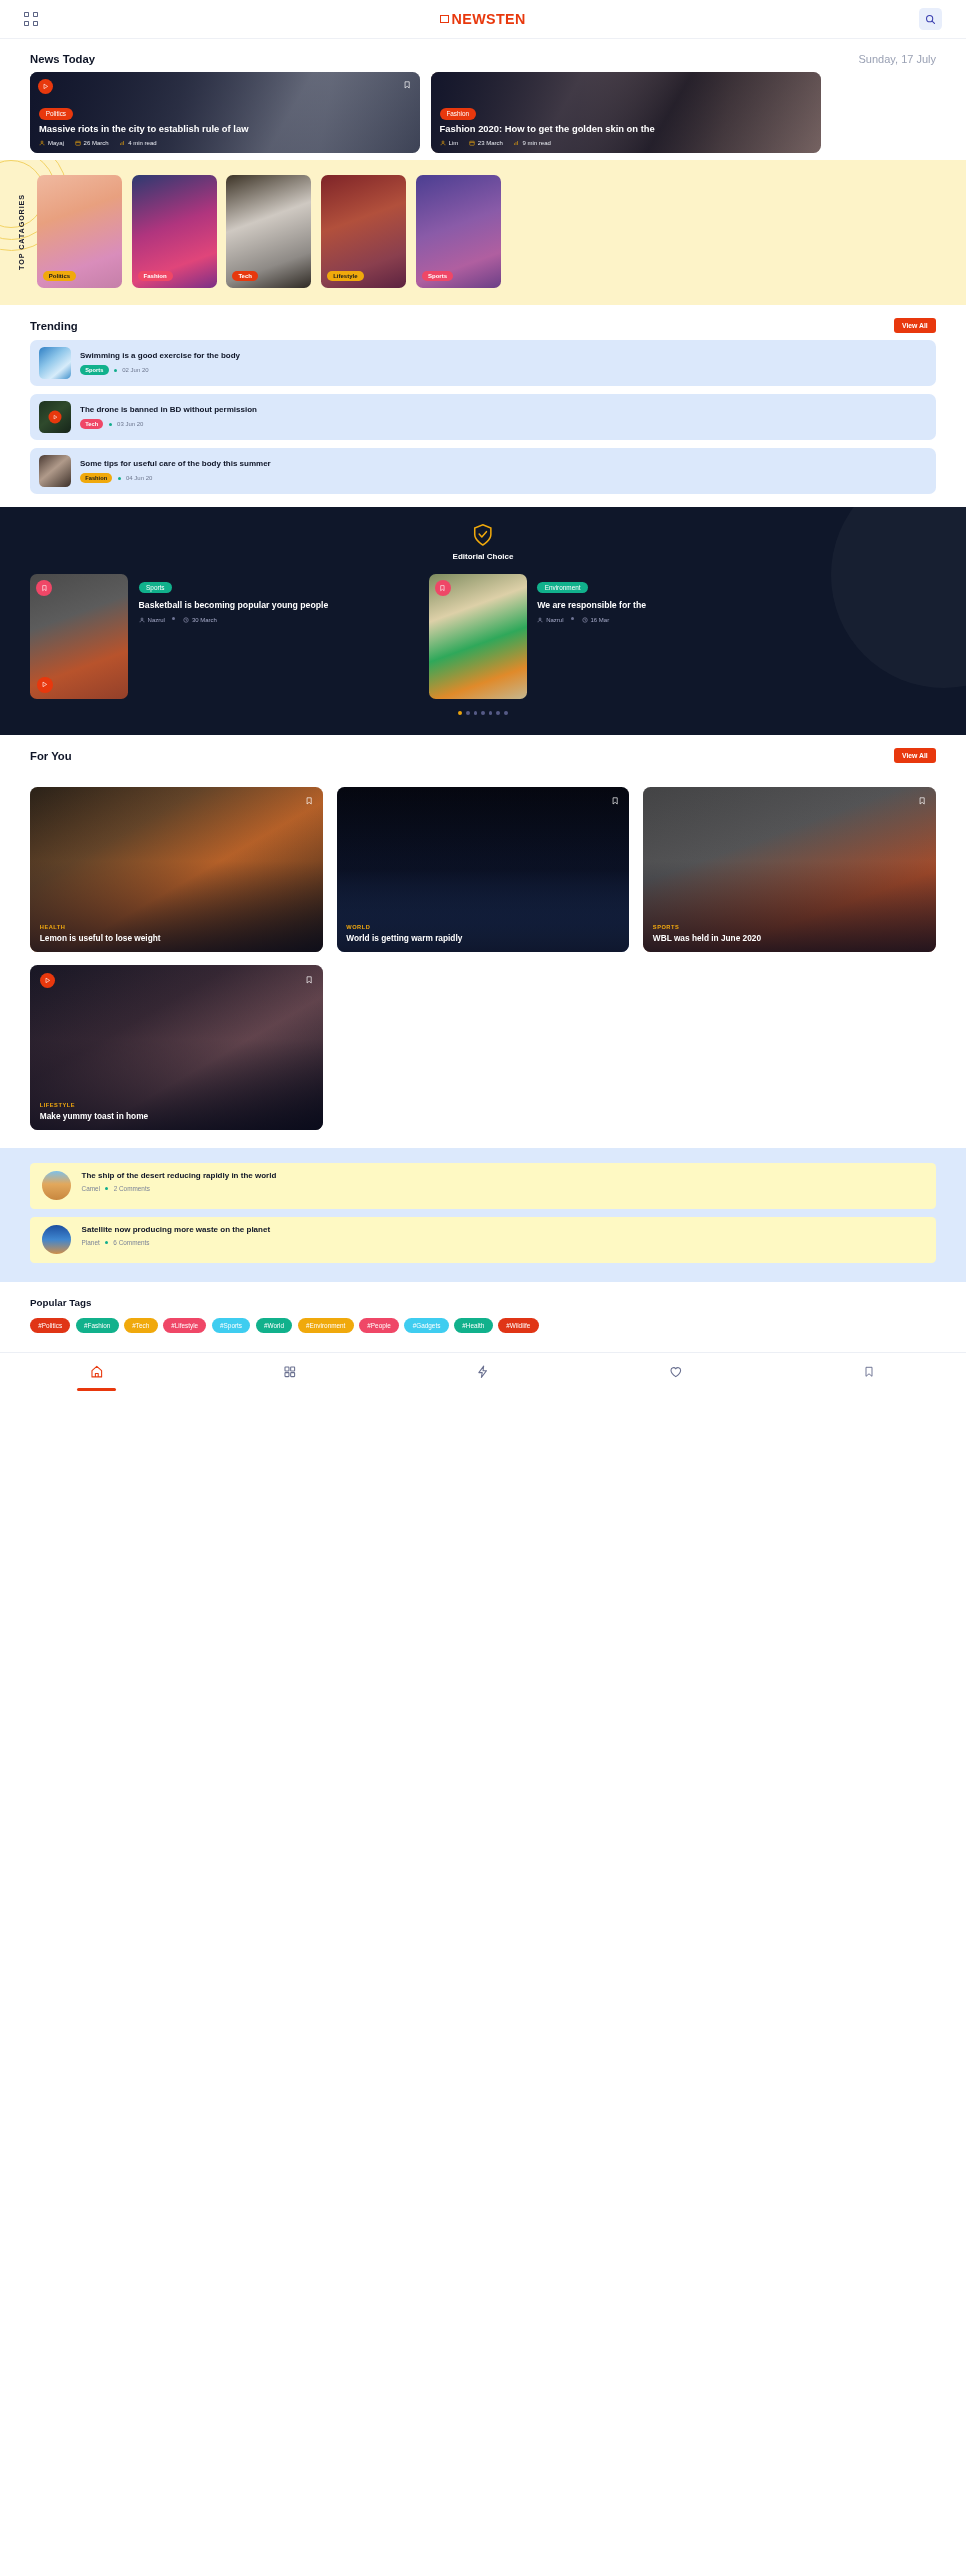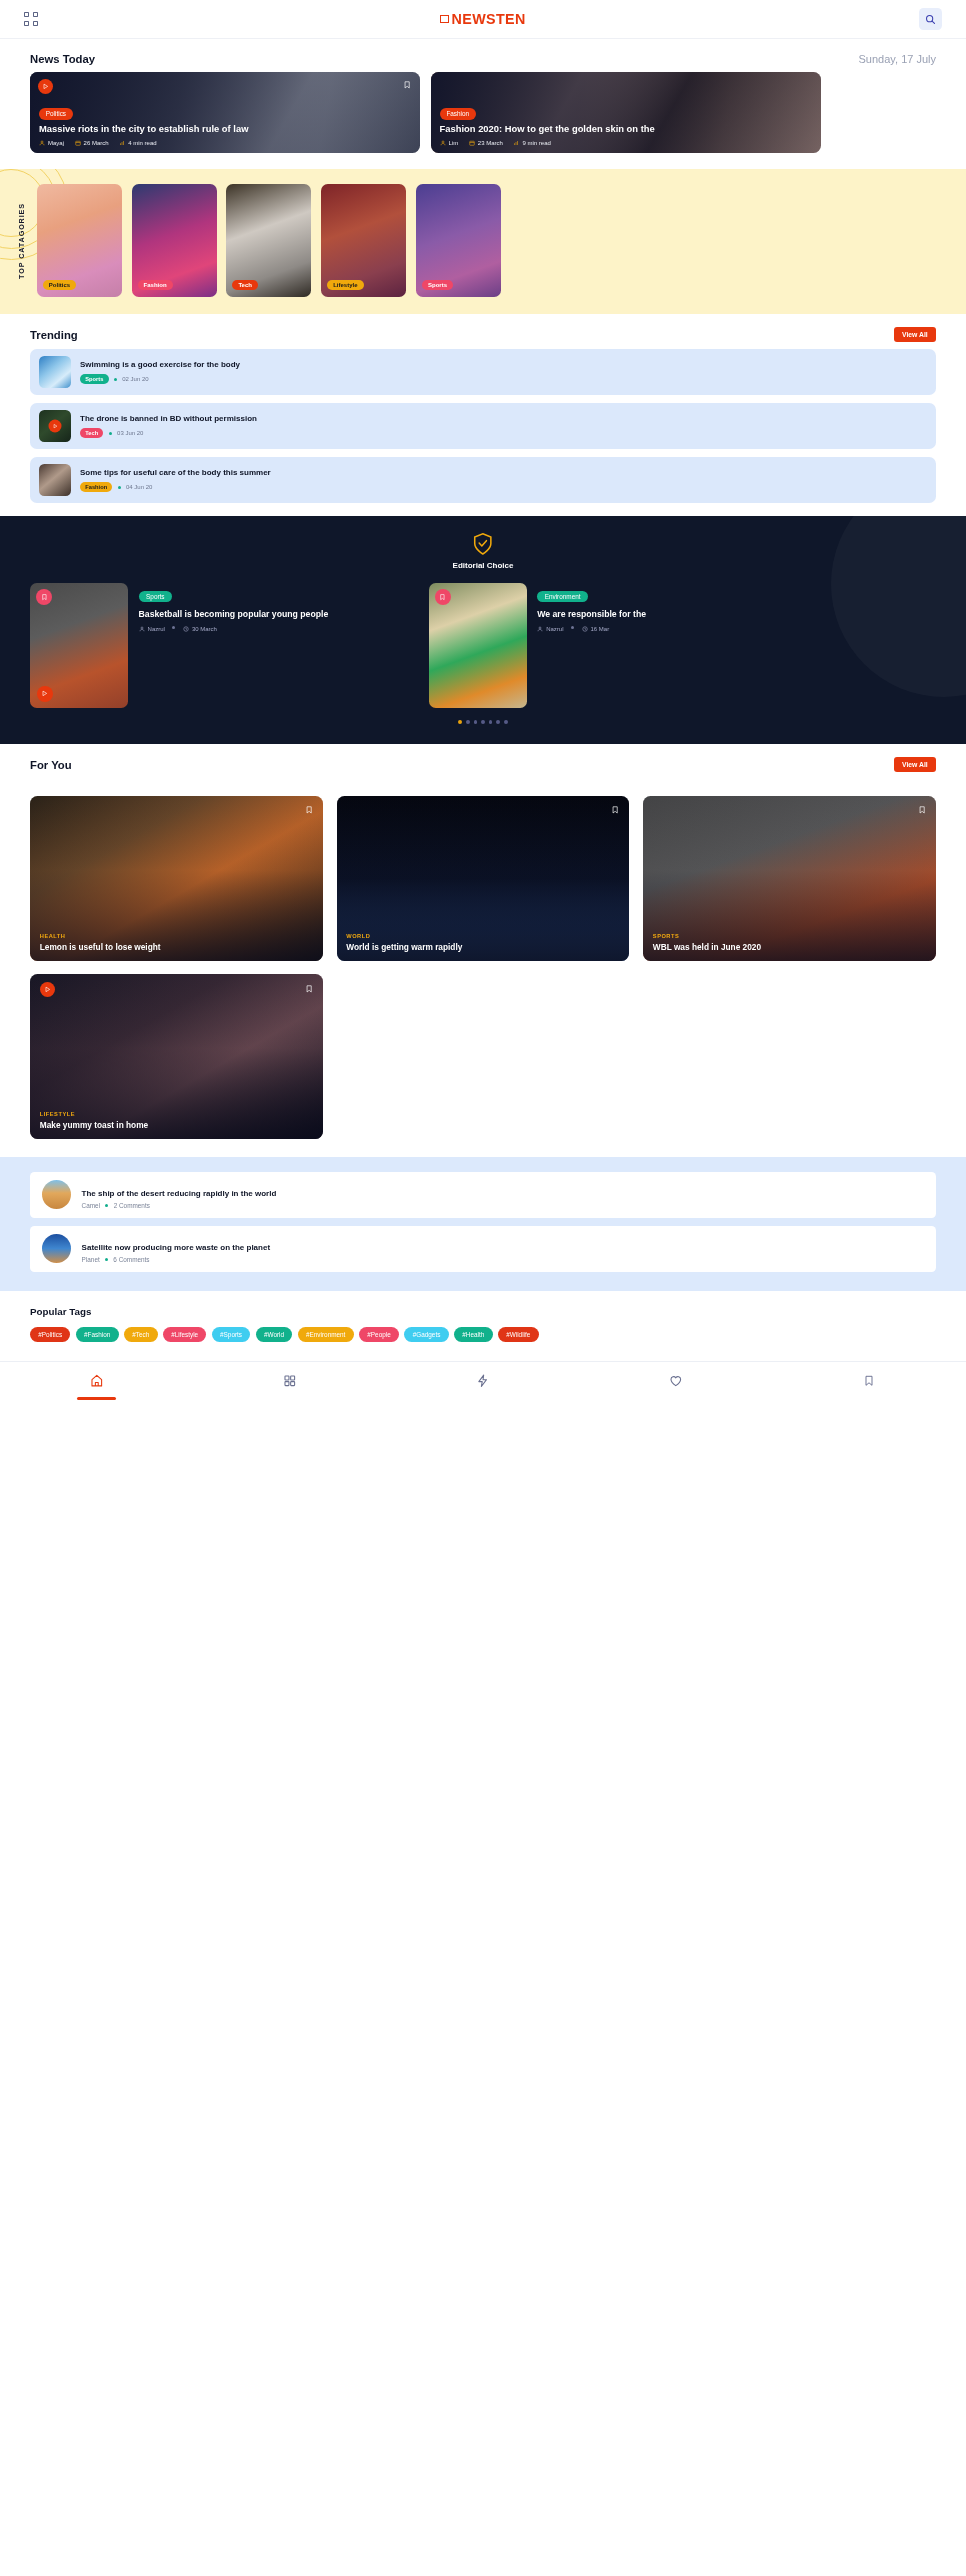--- a/index.html
+++ b/index.html
@@ -41,21 +41,21 @@
     padding: 13.6px 30px 7.5px 30px;
   }
   .sec-title { font-size: 11.3px; font-weight: 700; }
   .sec-sub { font-size: 11px; color: #9aa1b4; }
   .view-all {
     background: #e8380d; color: #fff; font-size: 6.8px; font-weight: 600;
     padding: 3.8px 8.3px; border-radius: 3px; border: none;
   }
 
   
-  .news-strip { display: flex; gap: 10.6px; padding: 0 30px 16px 30px; overflow: hidden; }
+  .news-strip { display: flex; gap: 10.6px; padding: 0 30px 7px 30px; overflow: hidden; }
   .news-card {
     position: relative; flex: 0 0 auto; width: 390px; height: 81px;
     border-radius: 7.5px; overflow: hidden; color: #fff;
   }
   .news-card .bg { position: absolute; inset: 0; }
   .news-card .shade { position: absolute; inset: 0; background: linear-gradient(100deg, rgba(16,20,42,.97) 0%, rgba(16,20,42,.72) 38%, rgba(16,20,42,.35) 75%, rgba(16,20,42,.28) 100%); }
   .nc-inner { position: relative; padding: 7.5px 9px; height: 100%; display: flex; flex-direction: column; justify-content: flex-end; }
   .play-badge {
     position: absolute; top: 6.8px; left: 8.3px; width: 15px; height: 15px;
     border-radius: 50%; background: #e8380d; display: flex; align-items: center; justify-content: center;
@@ -144,21 +144,21 @@
   .fy-play { position: absolute; top: 8.3px; left: 9.8px; width: 15px; height: 15px; border-radius: 50%; background: #e8380d; display: flex; align-items: center; justify-content: center; }
   .fy-foot { position: absolute; left: 9.8px; bottom: 9px; right: 9.8px; }
   .fy-cat { font-size: 5.7px; font-weight: 700; letter-spacing: 0.5px; color: #f2a90f; margin-bottom: 3px; }
   .fy-title { font-size: 8.3px; font-weight: 600; }
 
   
   .comments-band { background: #dce9fc; padding: 15px 30px 19.6px 30px; }
   .tabs { display: flex; background: #fff; border-radius: 3.8px; overflow: hidden; margin-bottom: 12px; }
   .tab { flex: 1; text-align: center; font-size: 8px; padding: 8.3px 0; color: #1b2136; }
   .tab.active { background: #e8380d; color: #fff; border-radius: 3px; }
-  .cm-item { background: #ffffff; border-radius: 4.5px; padding: 8.3px 12px; display: flex; align-items: flex-end; gap: 10.6px; margin-bottom: 8.3px; }
+  .cm-item { background: #fef9c3; border-radius: 4.5px; padding: 8.3px 12px; display: flex; align-items: flex-start; gap: 10.6px; margin-bottom: 8.3px; }
   .cm-item:last-child { margin-bottom: 0; }
   .cm-av { position: relative; width: 29px; height: 29px; border-radius: 50%; overflow: hidden; flex: 0 0 auto; }
   .cm-av .bg { position: absolute; inset: 0; }
   .cm-av .play-mini { position: absolute; left: 50%; top: 50%; transform: translate(-50%,-50%); width: 12px; height: 12px; border-radius: 50%; background: #e8380d; display: flex; align-items: center; justify-content: center; }
   .cm-title { font-size: 8px; font-weight: 700; margin-bottom: 4.5px; }
   .cm-meta { display: flex; align-items: center; gap: 5.3px; font-size: 6.4px; color: #7b8498; }
 
   
   .tags-wrap { padding: 15px 30px 19.6px 30px; }
   .tags-title { font-size: 9.8px; font-weight: 700; margin-bottom: 9.8px; }

